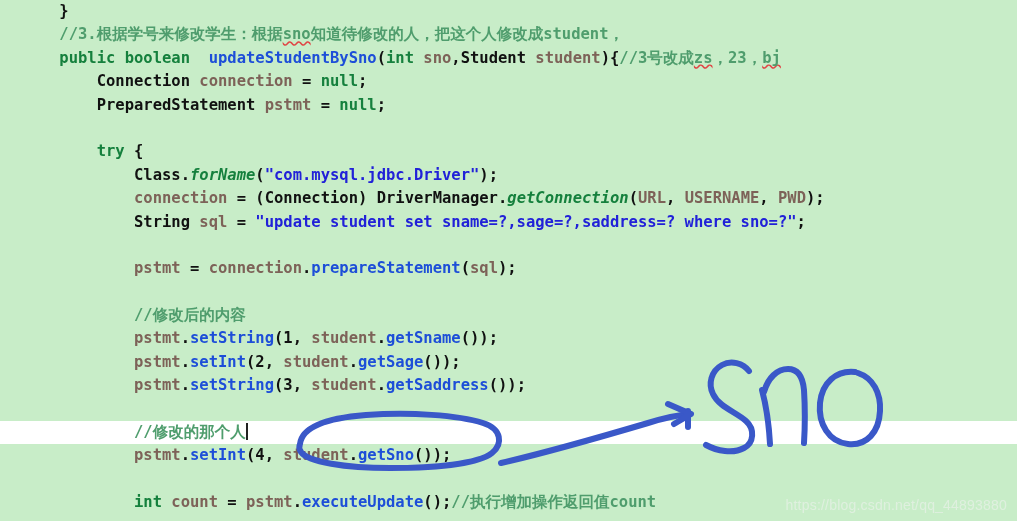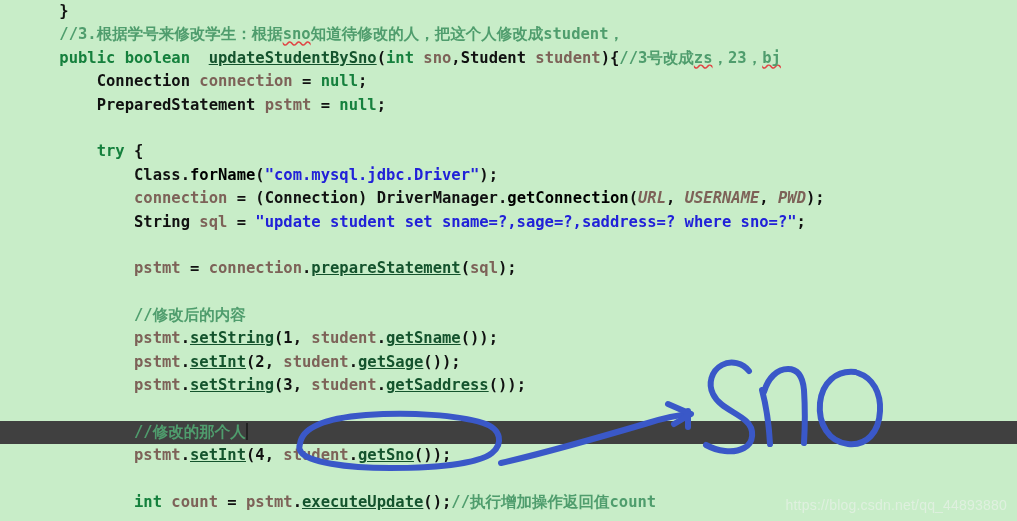--- a/index.html
+++ b/index.html
@@ -22,29 +22,29 @@
     white-space:pre;
     letter-spacing:0px;
   }
   .ln{
     position:relative;
     height:23.4px;
     padding-left:22px;
     white-space:pre;
     color:#111111;
   }
-  .hl{background:#404040;}
+  .hl{background:#ffffff;}
   
   .kw   {color:#15803d;}
   .str  {color:#2121d8;}
   .cmt  {color:#4f9d6d;}
   .var  {color:#7d6258;}
-  .mth  {color:#14532d;text-decoration:underline;}
-  .mthi {color:#000000;}
-  .fld  {color:#7d6258;font-style:italic;}
+  .mth  {color:#1d4ed8;}
+  .mthi {color:#15803d;font-style:italic;}
+  .fld  {color:#7d6258;}
   .typ  {color:#111111;}
   .plain{color:#111111;}
   .sq{
     text-decoration:underline wavy #e04545;
     text-decoration-skip-ink:none;
   }
   
   .caret{
     display:inline-block;width:2px;height:17px;
     background:#222;vertical-align:-3px;margin-left:0px;

